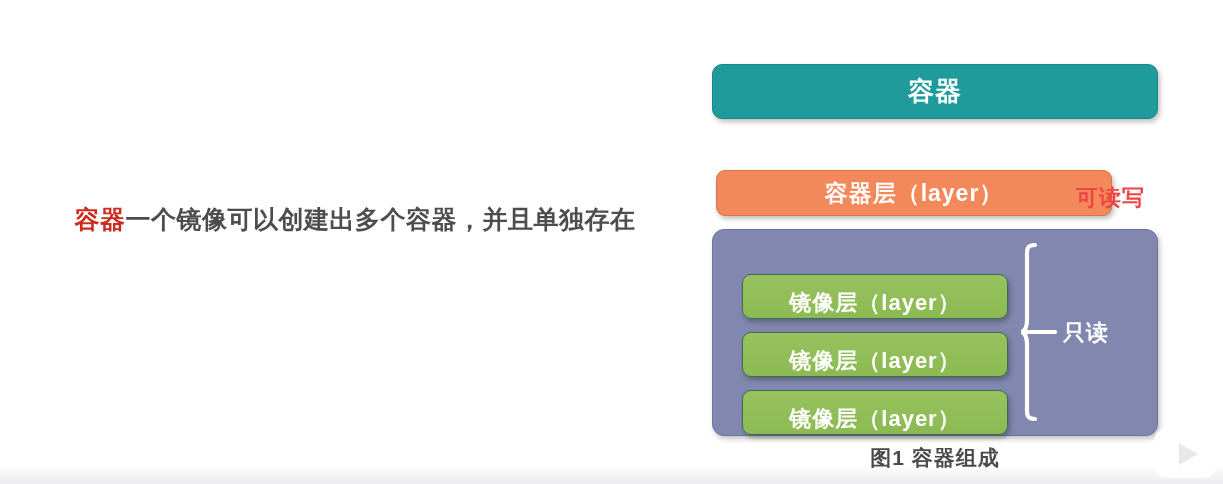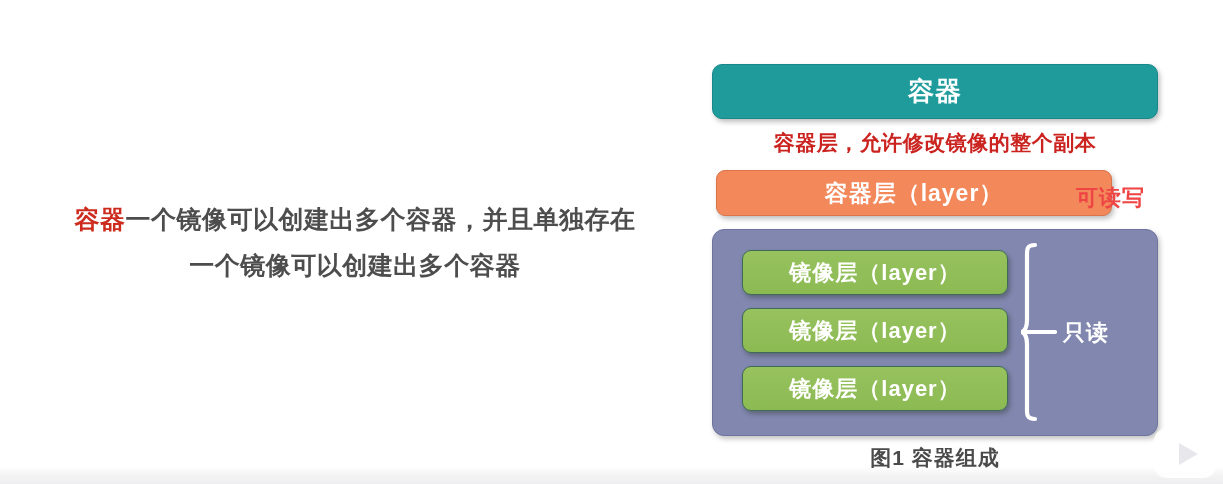--- a/index.html
+++ b/index.html
@@ -120,27 +120,28 @@
   .image-layer {
     position: absolute;
     left: 29px;
     width: 266px;
     height: 45px;
     box-sizing: border-box;
     background: linear-gradient(to bottom, #97c25f 0%, #8cba52 100%);
     border: 1px solid #3f6b56;
     border-radius: 9px;
     display: flex;
-    align-items: center;
+    align-items: flex-end;
     justify-content: center;
     color: #ffffff;
     font-size: 22px;
     font-weight: 700;
     letter-spacing: 1px;
     box-shadow: 2px 3px 4px rgba(40,50,45,0.38);
+    margin-top: 24px;
   }
   .image-layer.l0 { top: 20px; }
   .image-layer.l1 { top: 78px; }
   .image-layer.l2 { top: 136px; }
 
   #brace {
     position: absolute;
     left: 308px;
     top: 12px;
     width: 36px;
@@ -181,28 +182,26 @@
 </style>
 </head>
 <body>
 
 <div id="stage">
 
   <div id="bottom-band"></div>
 
   <div id="left-text">
     <span class="hl">容器</span><span>一个镜像可以创建出多个容器，并且单独存在</span>
-    <span class="line2">一个镜像可以创建出多个容器</span>
   </div>
 
   <div class="box" id="container-header">
     <span>容器</span>
   </div>
 
-  <div id="container-layer-note">容器层，允许修改镜像的整个副本</div>
 
   <div class="box" id="container-layer-box">
     <span>容器层（layer）</span>
   </div>
 
   <div id="rw-label">可读写</div>
 
   <div class="box" id="image-stack">
 
     <div class="image-layer l0">

